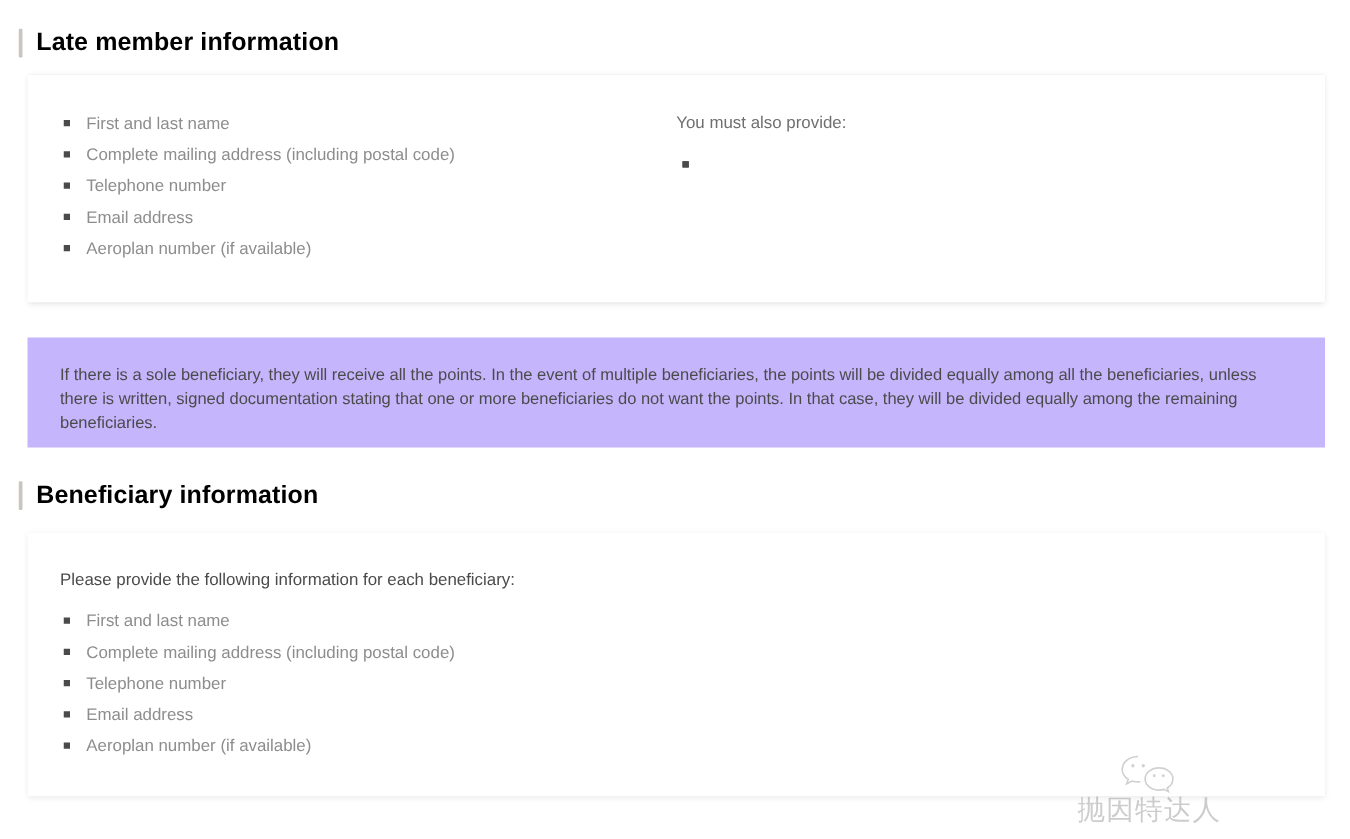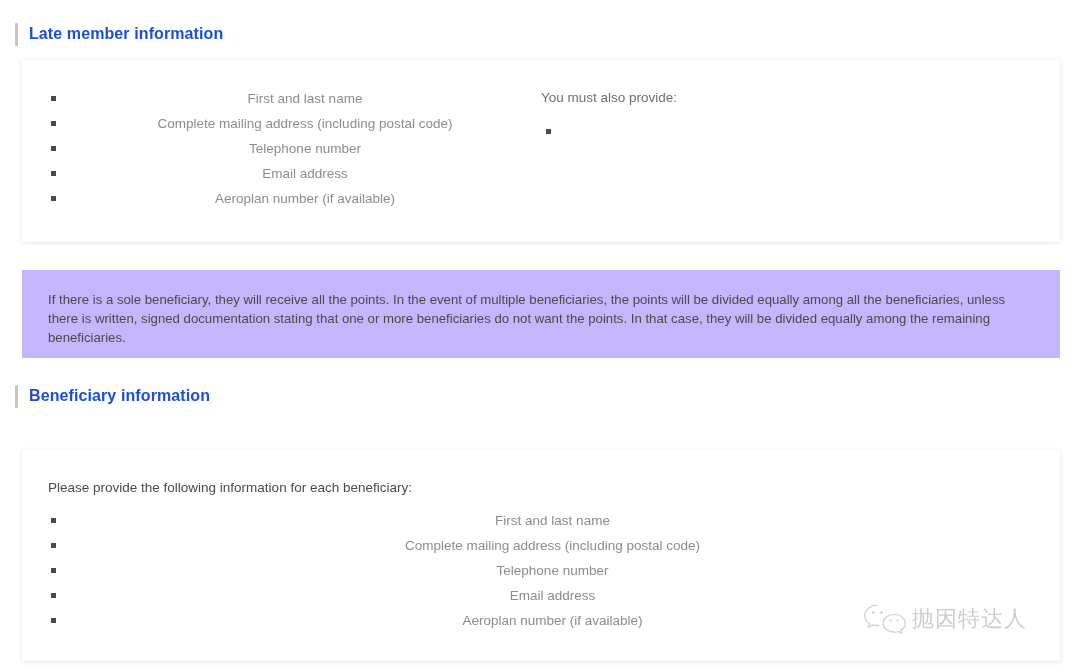--- a/index.html
+++ b/index.html
@@ -30,23 +30,23 @@
   }
   .accent-bar {
     width: 3px;
     height: 23px;
     background: #c9c6c0;
     margin-right: 11px;
     flex: 0 0 auto;
     border-radius: 1px;
   }
   .heading-text {
-    font-size: 16px;
+    font-size: 20px;
     font-weight: bold;
-    color: #1d4ed8;
+    color: #000000;
     letter-spacing: 0.1px;
     line-height: 24px;
     white-space: nowrap;
   }
 
   #heading-late { top: 22px; }
   #heading-beneficiary { top: 384px; }
 
   
   .card {
@@ -55,40 +55,39 @@
     box-shadow: 0 1px 5px rgba(0,0,0,0.10), 0 0 1px rgba(0,0,0,0.06);
   }
   #card-late {
     left: 22px;
     top: 60px;
     width: 1038px;
     height: 182px;
   }
   #card-beneficiary {
     left: 22px;
-    top: 450px;
+    top: 426px;
     width: 1038px;
     height: 211px;
   }
 
   
   .card-cols {
     display: flex;
     padding: 26px 24px 0 24px;
     box-sizing: border-box;
   }
   .col-left { width: 495px; flex: 0 0 auto; }
   .col-right { flex: 1 1 auto; padding-top: 2px; }
 
   
   ul.info-list {
     list-style: none;
     margin: 0;
     padding: 0;
-    text-align: center;
   }
   ul.info-list li {
     position: relative;
     padding-left: 23px;
     font-size: 13.5px;
     line-height: 25px;
     color: #8d8d8d;
     white-space: nowrap;
   }
   ul.info-list li .bullet {
@@ -143,20 +142,21 @@
 
   
   #watermark {
     position: absolute;
     left: 862px;
     top: 602px;
     display: flex;
     align-items: center;
     opacity: 0.45;
     pointer-events: none;
+    flex-direction: column;
   }
   #watermark .wechat-glyph {
     width: 44px;
     height: 34px;
     flex: 0 0 auto;
     margin-right: 6px;
   }
   #watermark .wm-text {
     font-size: 22px;
     color: #8f8f8f;

